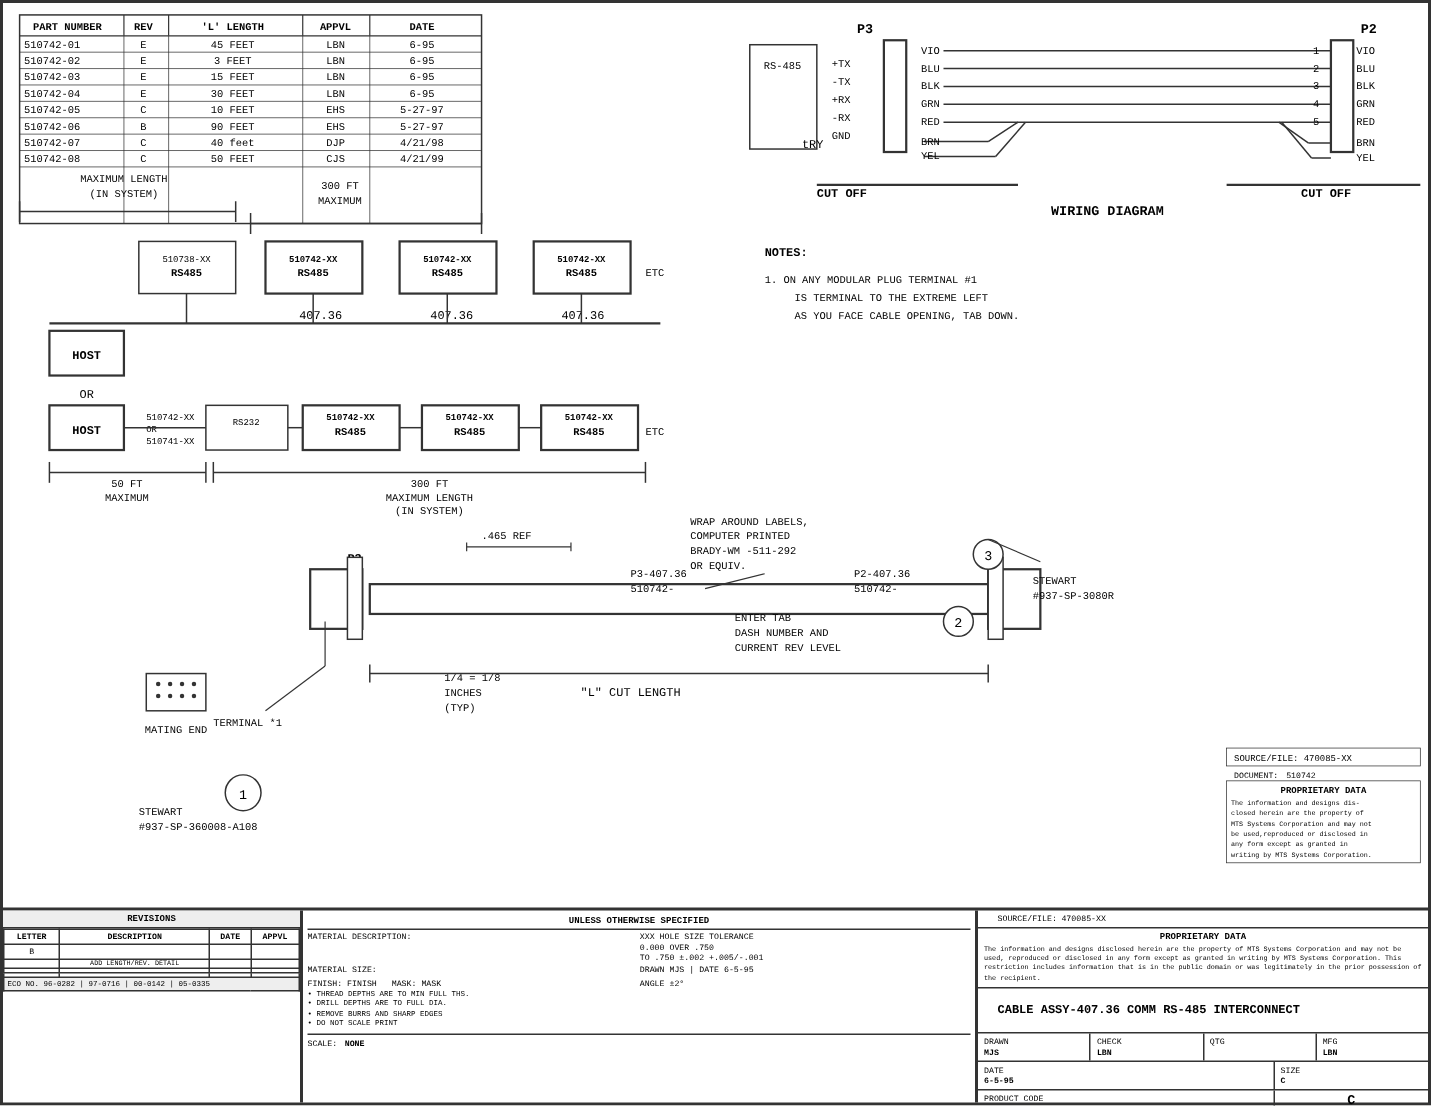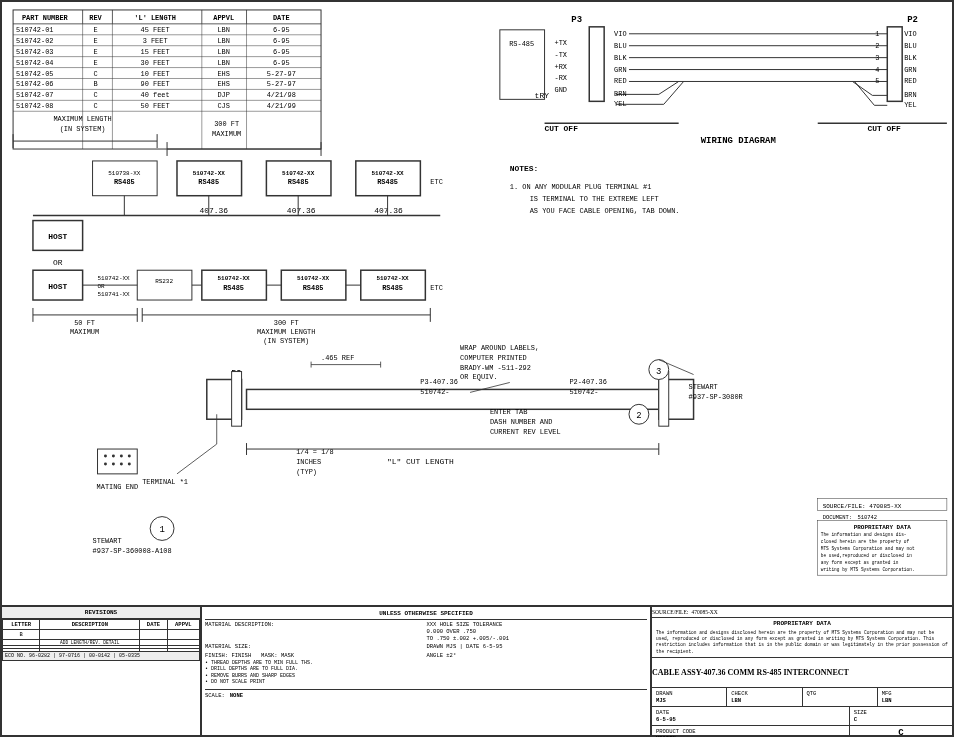--- a/index.html
+++ b/index.html
@@ -84,25 +84,24 @@
       display: flex;
       flex-direction: column;
     }
     .title-block-inner {
       display: flex;
       flex-direction: column;
       height: 100%;
     }
     .title-row {
       border-bottom: 1px solid #333;
-      padding: 2px 0;
+      padding: 2px 13px;
       font-size: 6px;
       display: flex;
       align-items: center;
-      font-family: Liberation Serif, serif;
     }
     .title-row.main-title {
       font-weight: bold;
       font-size: 8px;
       flex-direction: column;
       align-items: flex-start;
       min-height: 30px;
       justify-content: center;
     }
     .title-row-split {

